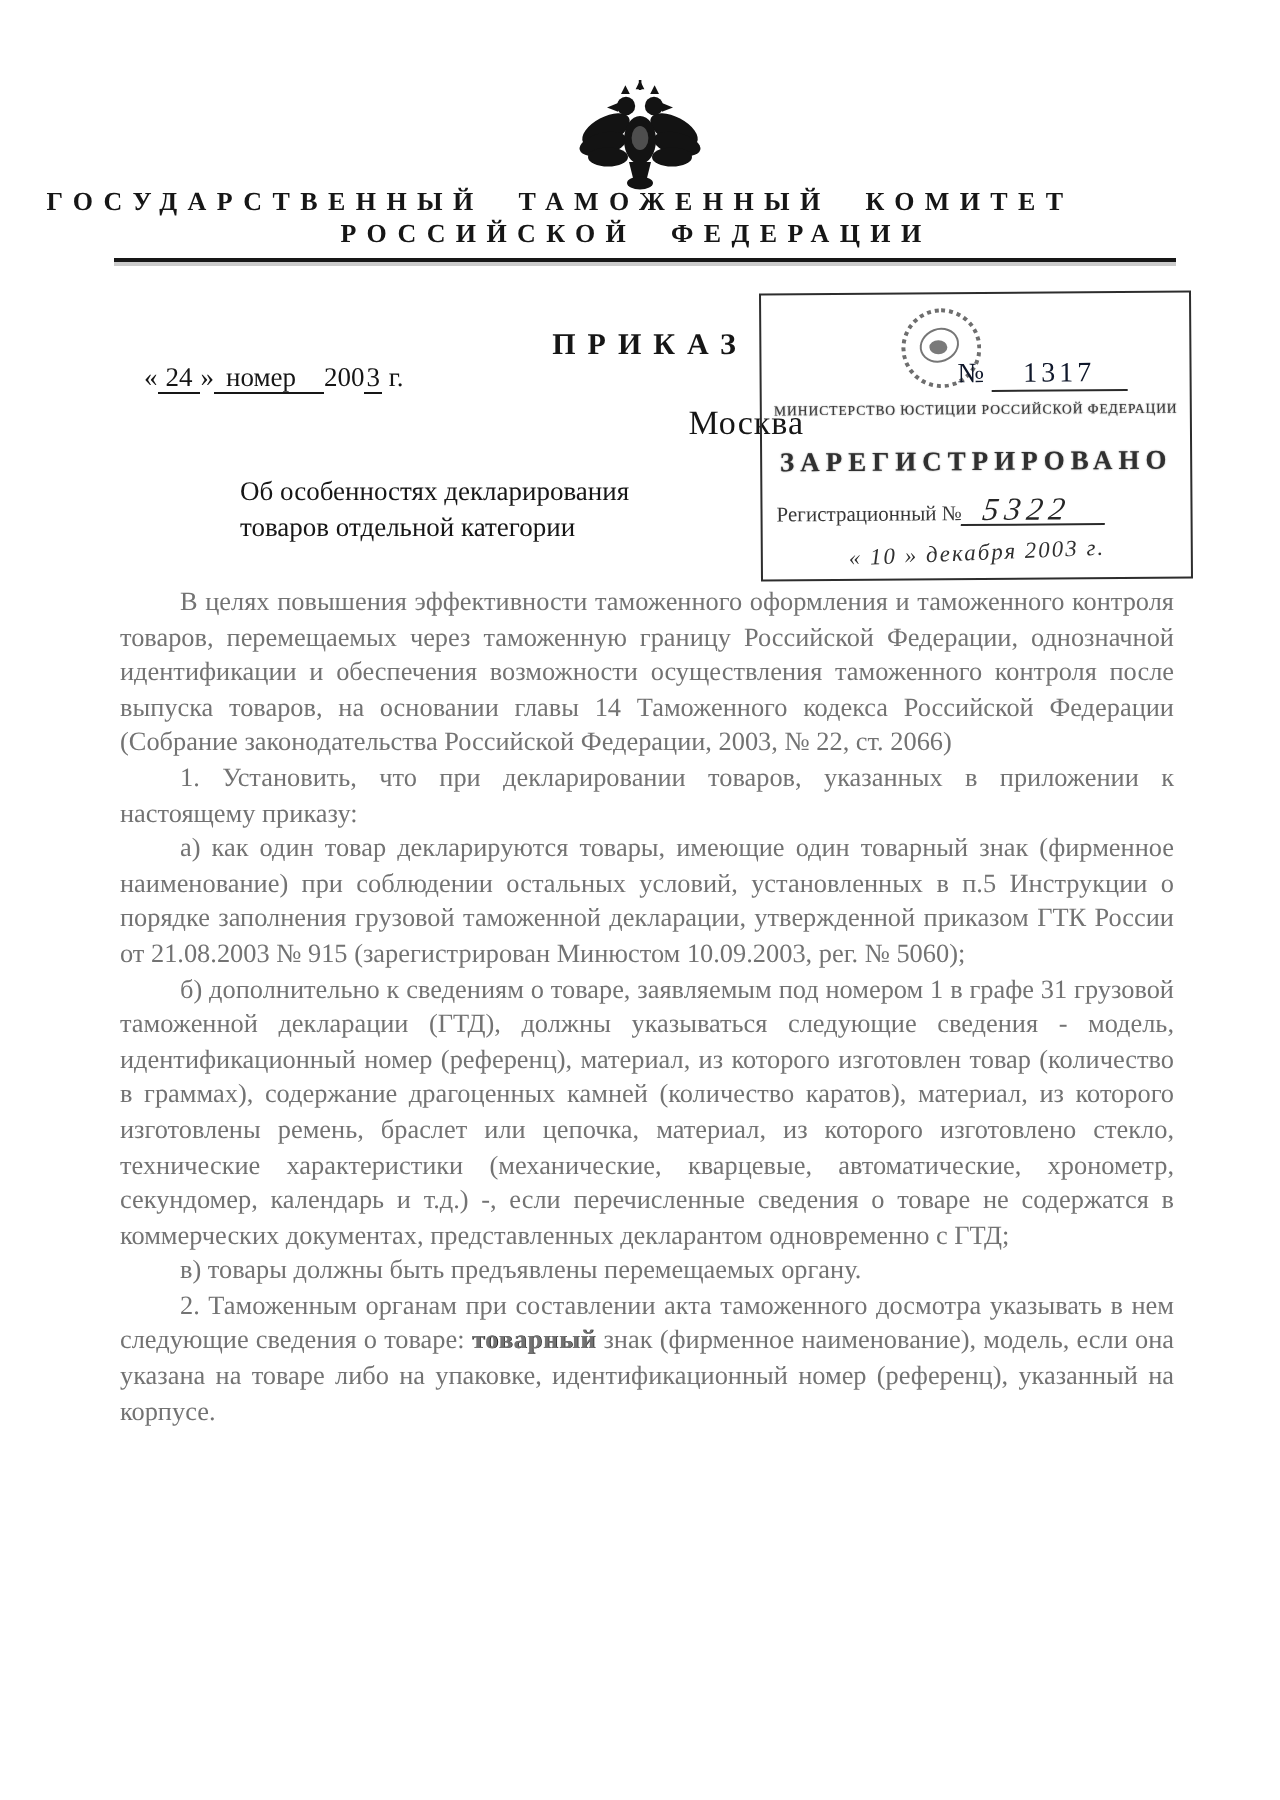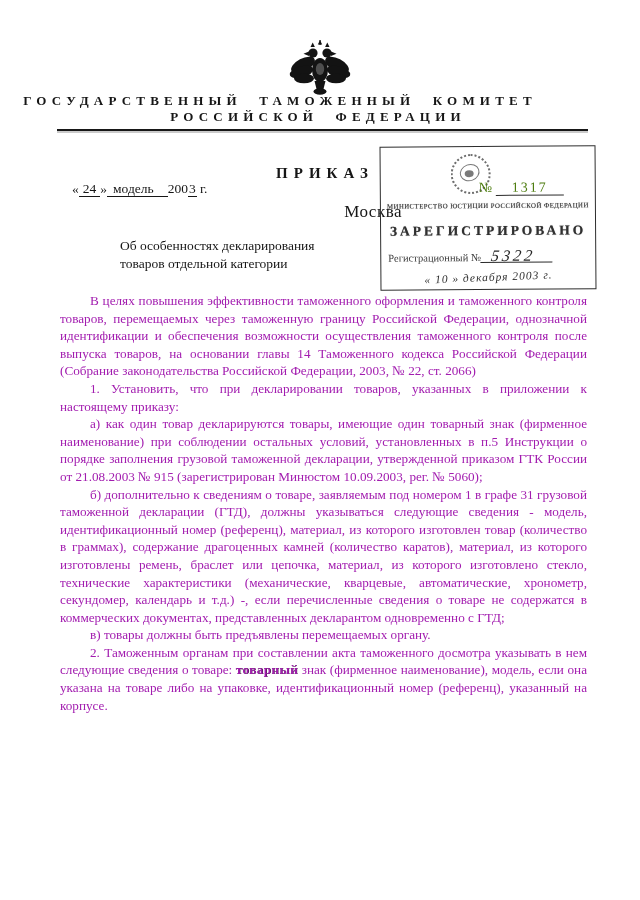--- a/index.html
+++ b/index.html
@@ -49,21 +49,21 @@
     border:2px dotted #4a4a4a;opacity:.8;
   }
   .stamp-seal::before{
     content:"";position:absolute;left:7px;top:8px;width:18px;height:15px;border-radius:50%;
     border:1.5px solid #555;transform:rotate(-20deg);
   }
   .stamp-seal::after{
     content:"";position:absolute;left:12px;top:14px;width:9px;height:7px;border-radius:50%;
     background:#5a5a5a;
   }
-  .stamp-no{position:absolute;left:98px;top:33px;font-size:14px;color:#4d7c0f;white-space:nowrap;}
+  .stamp-no{position:absolute;left:98px;top:33px;font-size:14px;color:#0f172a;white-space:nowrap;}
   .stamp-no .num{border-bottom:1.4px solid #2a2a2a;padding:0 16px;letter-spacing:2px;}
   .stamp-ministry{
     position:absolute;top:55px;left:0;width:100%;text-align:center;
     font-size:6.8px;letter-spacing:.45px;color:#3e3e3e;white-space:nowrap;
     text-shadow:0 0 .7px #666;
   }
   .stamp-registered{
     position:absolute;top:76px;left:0;width:100%;text-align:center;
     font-weight:bold;font-size:13.5px;letter-spacing:3px;color:#303030;white-space:nowrap;
     text-shadow:0 0 .8px #777;
@@ -75,21 +75,21 @@
     transform:skewX(-8deg);line-height:13px;
   }
   .stamp-dateline{
     position:absolute;top:124px;left:0;width:100%;text-align:center;
     font-style:italic;font-size:11.5px;color:#2f2f2f;transform:rotate(-2deg);
     letter-spacing:1px;
   }
   
   .body-text{
     position:absolute;left:60px;top:292px;width:527px;
-    font-size:13.2px;line-height:17.6px;text-align:justify;color:#a21caf;
+    font-size:13.2px;line-height:17.6px;text-align:justify;color:#737373;
   }
   .body-text p{margin:0;text-indent:30px;}
   .body-text p.command{text-indent:0;margin-top:11px;margin-bottom:17px;}
   .emph{font-weight:bold;letter-spacing:.4px;text-shadow:.4px 0 0 #222;}
 </style>
 </head>
 <body>
 
 <div class="page">
 
@@ -115,21 +115,21 @@
       <ellipse cx="32" cy="29" rx="4.2" ry="6" fill="#ffffff" opacity=".25"></ellipse>
     </g>
   </svg>
 
   <div class="org-line1">ГОСУДАРСТВЕННЫЙ ТАМОЖЕННЫЙ КОМИТЕТ</div>
   <div class="org-line2">РОССИЙСКОЙ ФЕДЕРАЦИИ</div>
   <div class="header-rule"></div>
 
   <div class="doc-type">ПРИКАЗ</div>
 
-  <div class="date-line"><span>«</span><span class="u">24</span><span>»</span><span class="u-mon">модель</span><span>200</span><span class="u" style="padding:0 1px;">3</span> <span>г.</span></div>
+  <div class="date-line"><span>«</span><span class="u">24</span><span>»</span><span class="u-mon">номер</span><span>200</span><span class="u" style="padding:0 1px;">3</span> <span>г.</span></div>
 
   <div class="city">Москва</div>
 
   <div class="stamp">
     <div class="stamp-seal"></div>
     <div class="stamp-no"><span>№</span>
       <span class="num">1317</span></div>
     <div class="stamp-ministry">МИНИСТЕРСТВО ЮСТИЦИИ РОССИЙСКОЙ ФЕДЕРАЦИИ</div>
     <div class="stamp-registered">ЗАРЕГИСТРИРОВАНО</div>
     <div class="stamp-regline"><span>Регистрационный №</span><span class="hand">5322</span></div>

